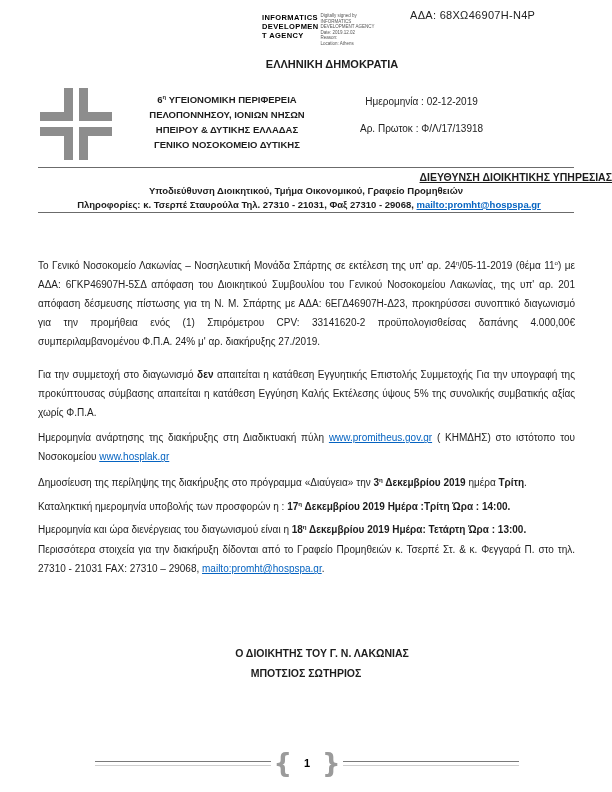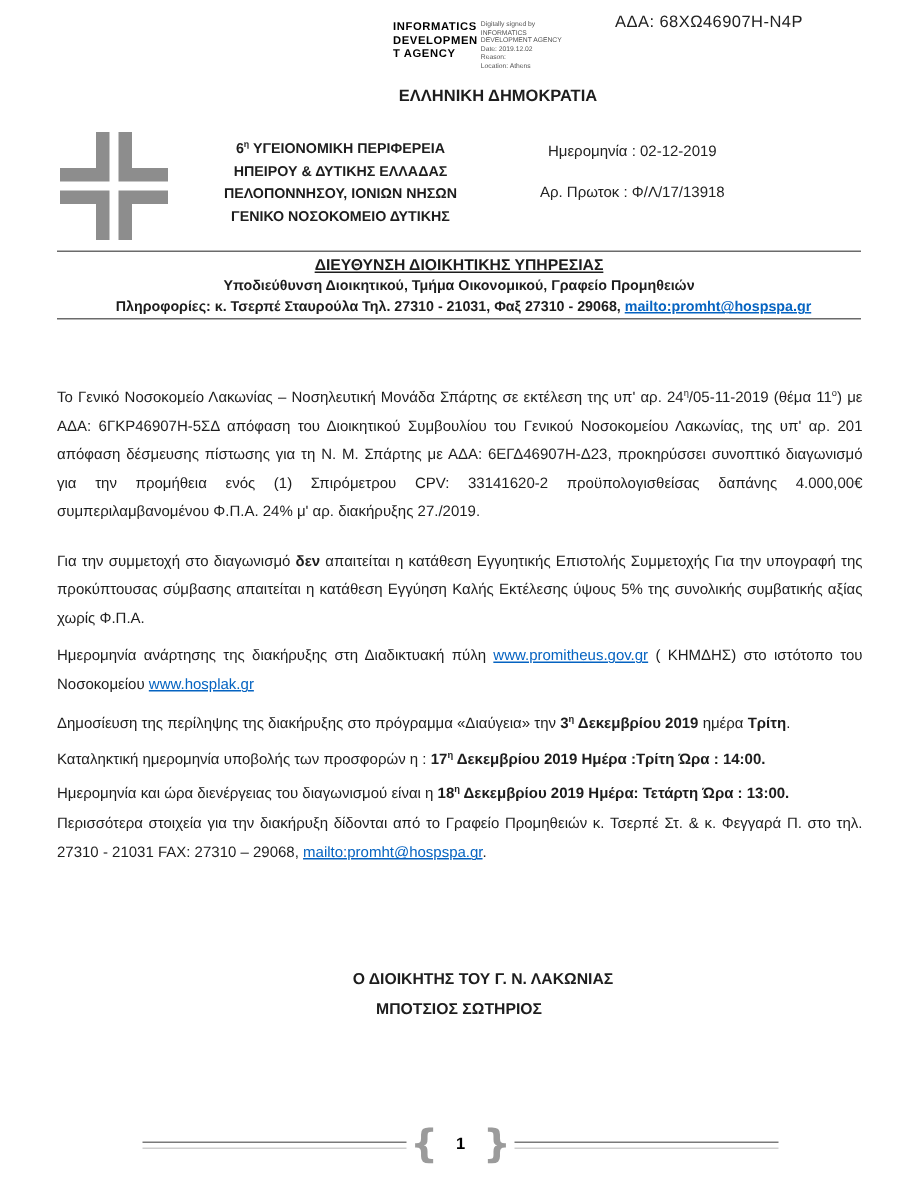--- a/index.html
+++ b/index.html
@@ -33,21 +33,21 @@
   .org { position: absolute; left: 108px; top: 90px; width: 238px; text-align: center;
          font-size: 9.5px; font-weight: bold; line-height: 15px; }
 
   .meta { position: absolute; left: 360px; top: 88px; font-size: 10px; line-height: 27px; color: #222; text-align: center; }
 
   .rule { position: absolute; left: 38px; width: 536px; border-top: 1px solid var(--rule, #6b6b6b); }
   .rule-1 { top: 167px; }
   .rule-2 { top: 212px; }
 
   .dept { position: absolute; left: 0; top: 171px; width: 100%; text-align: center; }
-  .dept-title { font-size: 10.5px; font-weight: bold; text-decoration: underline; margin-bottom: 2px; }
+  .dept-title { font-size: 10.5px; font-weight: bold; text-decoration: underline; margin-bottom: 2px; text-align: right; }
   .dept-sub { font-size: 9.5px; font-weight: bold; margin-bottom: 3px; }
   .dept-contact { font-size: 9.5px; font-weight: bold; padding-left: 6px; }
 
   .doc-title { position: absolute; left: 0; top: 235px; width: 100%; text-align: center;
                font-size: 11px; font-weight: bold; text-decoration: underline; }
 
   .body { position: absolute; left: 38px; top: 253px; width: 537px;
           font-size: 10px; line-height: 19px; text-align: justify; }
   .body p { margin: 0; }
   .p1 { margin-bottom: 14px !important; }
@@ -87,22 +87,22 @@
 
   <div class="cross">
     <div class="bar-v"></div>
     <div class="bar-h"></div>
     <div class="cut-v"></div>
     <div class="cut-h"></div>
   </div>
 
   <div class="org">
     <div><span>6</span><span class="sup">η</span><span> ΥΓΕΙΟΝΟΜΙΚΗ ΠΕΡΙΦΕΡΕΙΑ</span></div>
+    <div>ΠΕΛΟΠΟΝΝΗΣΟΥ, ΙΟΝΙΩΝ ΝΗΣΩΝ</div>
     <div>ΗΠΕΙΡΟΥ &amp; ΔΥΤΙΚΗΣ ΕΛΛΑΔΑΣ</div>
-    <div>ΠΕΛΟΠΟΝΝΗΣΟΥ, ΙΟΝΙΩΝ ΝΗΣΩΝ</div>
     <div>ΓΕΝΙΚΟ ΝΟΣΟΚΟΜΕΙΟ ΔΥΤΙΚΗΣ</div>
   </div>
 
   <div class="meta">
     <div>Ημερομηνία : 02-12-2019</div>
     <div>Αρ. Πρωτοκ : Φ/Λ/17/13918</div>
   </div>
 
   <div class="rule rule-1"></div>
 

